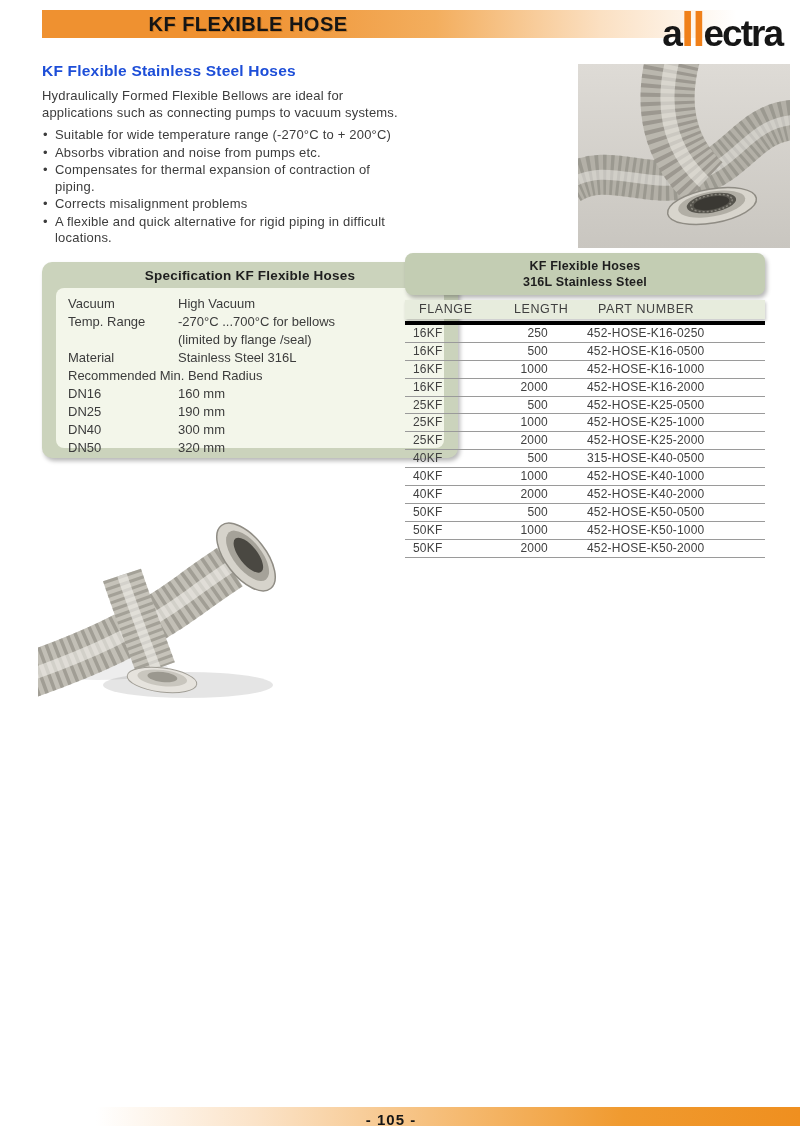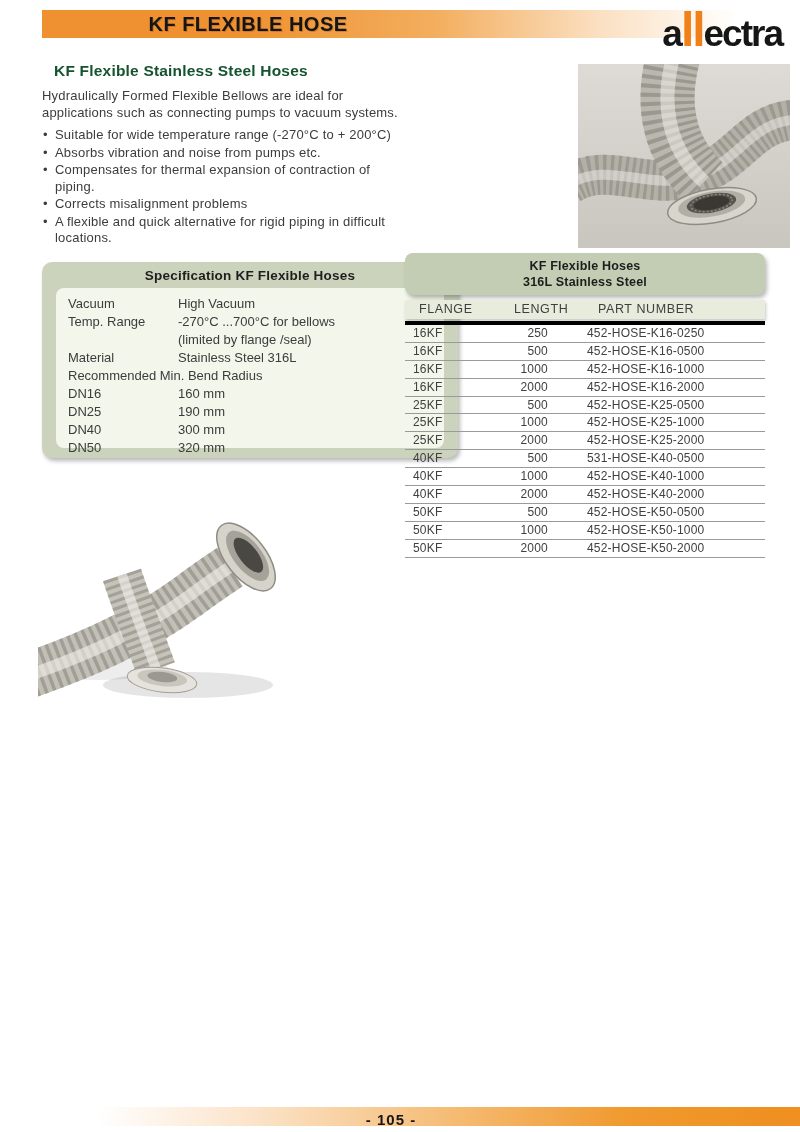--- a/index.html
+++ b/index.html
@@ -20,21 +20,21 @@
   }
   .logo{
     position:absolute;right:18px;top:4px;
     font-weight:bold;color:#161616;letter-spacing:-2px;line-height:52px;
     white-space:nowrap;
   }
   .logo .lg-a,.logo .lg-rest{font-size:37px;}
   .logo .lg-ll{font-size:48px;color:#f08019;}
   
   .intro{position:absolute;left:42px;top:62px;width:400px;}
-  .intro h1{margin:0 0 8px 12px;font-size:15.5px;font-weight:bold;color:#14532d;letter-spacing:.2px;}
+  .intro h1{margin:0 0 8px 0;font-size:15.5px;font-weight:bold;color:#1d4ed8;letter-spacing:.2px;}
   .lead{margin:0 0 6px 0;font-size:13px;line-height:16.5px;white-space:pre-line;letter-spacing:.2px;}
   .bullets{margin:0;padding:0;list-style:none;font-size:13px;line-height:16.5px;letter-spacing:.2px;}
   .bullets li{position:relative;padding-left:13px;margin:0 0 1px 0;white-space:pre-line;}
   .bullets li::before{content:"\2022";position:absolute;left:1px;top:0;color:#3c3c3c;}
   
   .photo-top{position:absolute;left:578px;top:64px;width:212px;height:184px;}
   .photo-bottom{position:absolute;left:38px;top:483px;width:258px;height:220px;}
   .photo-top svg,.photo-bottom svg{display:block;width:100%;height:100%;}
   
   .spec-card{
@@ -194,21 +194,21 @@
           <span class="part">452-HOSE-K25-1000</span>
         </div>
       <div class="parts-row">
           <span class="flg">25KF</span>
           <span class="len">2000</span>
           <span class="part">452-HOSE-K25-2000</span>
         </div>
       <div class="parts-row">
           <span class="flg">40KF</span>
           <span class="len">500</span>
-          <span class="part">531-HOSE-K40-0500</span>
+          <span class="part">315-HOSE-K40-0500</span>
         </div>
       <div class="parts-row">
           <span class="flg">40KF</span>
           <span class="len">1000</span>
           <span class="part">452-HOSE-K40-1000</span>
         </div>
       <div class="parts-row">
           <span class="flg">40KF</span>
           <span class="len">2000</span>
           <span class="part">452-HOSE-K40-2000</span>

